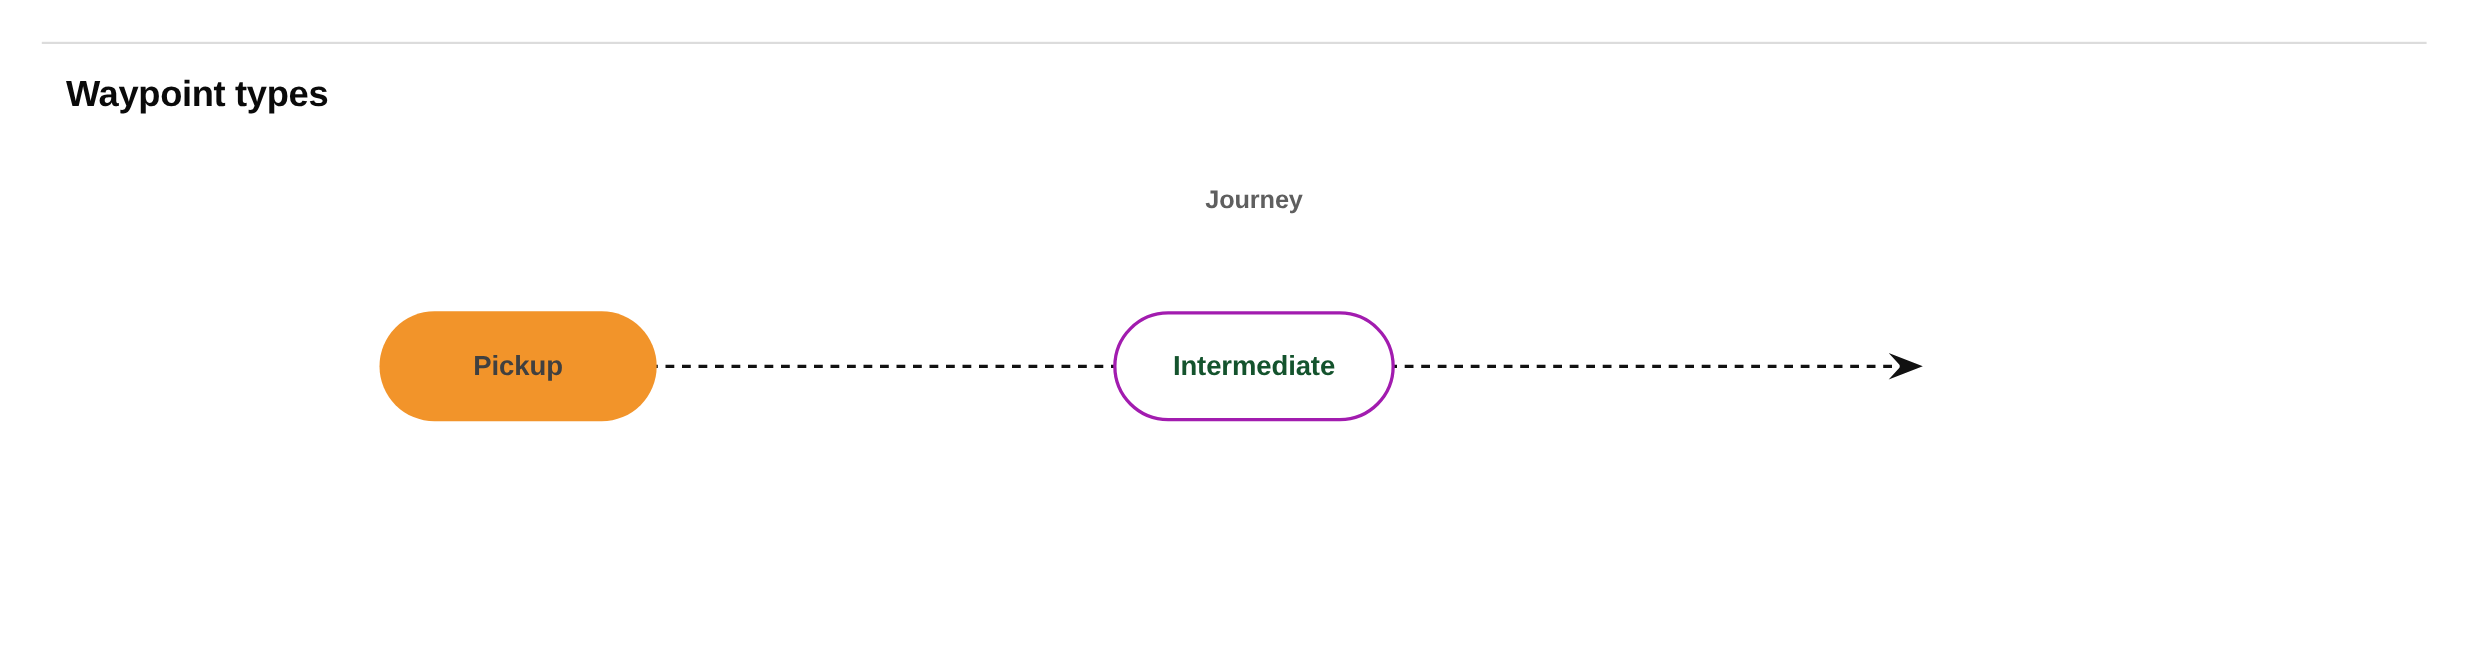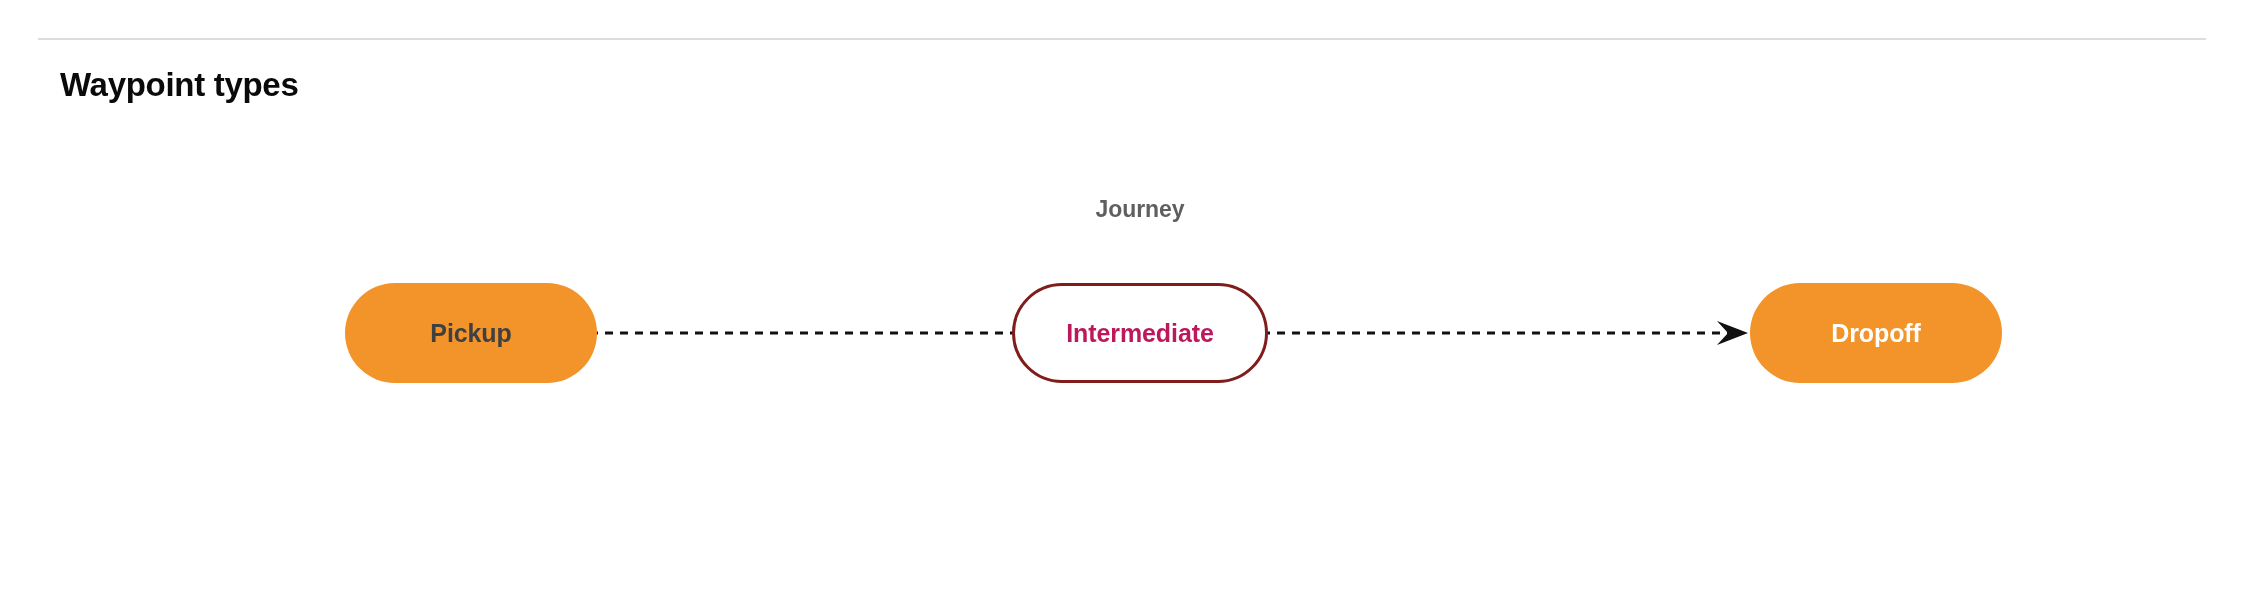--- a/index.html
+++ b/index.html
@@ -56,21 +56,20 @@
     position: absolute;
     top: 168px;
     left: 1020px;
     width: 240px;
     text-align: center;
     font-size: 23px;
     font-weight: bold;
     color: #5f5f5f;
     letter-spacing: -0.1px;
     white-space: nowrap;
-    margin-top: 28px;
   }
 
   .node {
     position: absolute;
     top: 283px;
     height: 100px;
     box-sizing: border-box;
     border-radius: 56px;
     display: flex;
     align-items: center;
@@ -90,22 +89,22 @@
   .node-dropoff {
     left: 1750px;
     width: 252px;
     background: #f2942a;
     color: #ffffff;
   }
   .node-intermediate {
     left: 1012px;
     width: 256px;
     background: #ffffff;
-    color: #be185d;
-    border: 3px solid #7f1d1d;
+    color: #14532d;
+    border: 3px solid #a21caf;
   }
 
   
   .edge {
     position: absolute;
     top: 260px;
     height: 150px;
     pointer-events: none;
   }
   .edge-1 { left: 590px;  width: 430px; }
@@ -130,19 +129,18 @@
 
     <svg class="edge edge-2" viewBox="0 0 495 150">
       <line x1="0" y1="73" x2="470" y2="73" stroke="#111111" stroke-width="3" stroke-dasharray="8 7"></line>
       <path d="M 455 61 L 486 73 L 455 85 L 466 73 Z" fill="#111111"></path>
     </svg>
 
     <div class="node node-pickup">Pickup</div>
 
     <div class="node node-intermediate">Intermediate</div>
 
-    <div class="node node-dropoff">Dropoff</div>
 
   </div>
 
   <div class="divider bottom"></div>
 
 </div>
 
 </body></html>

